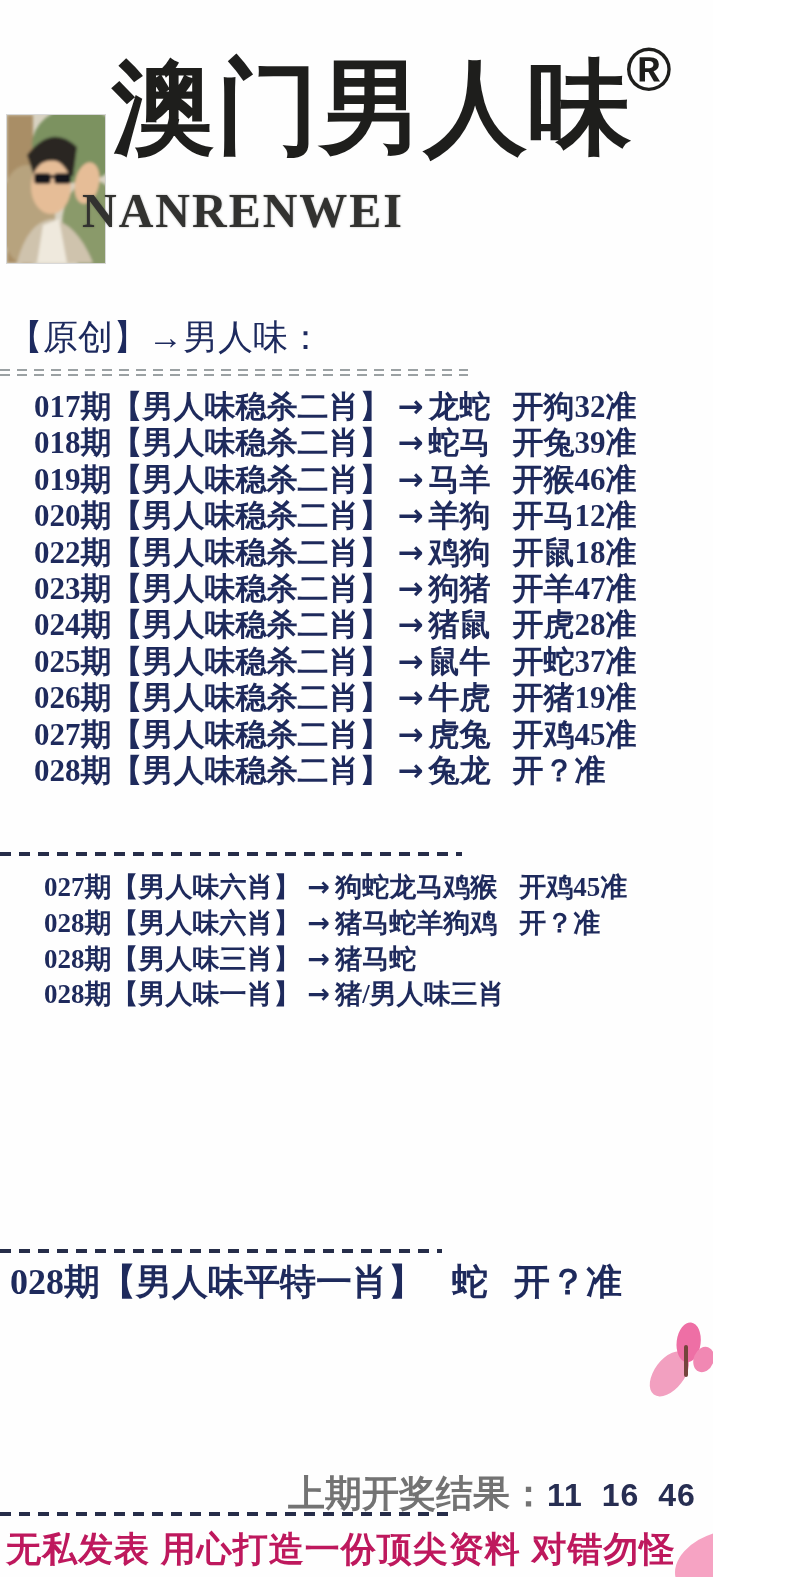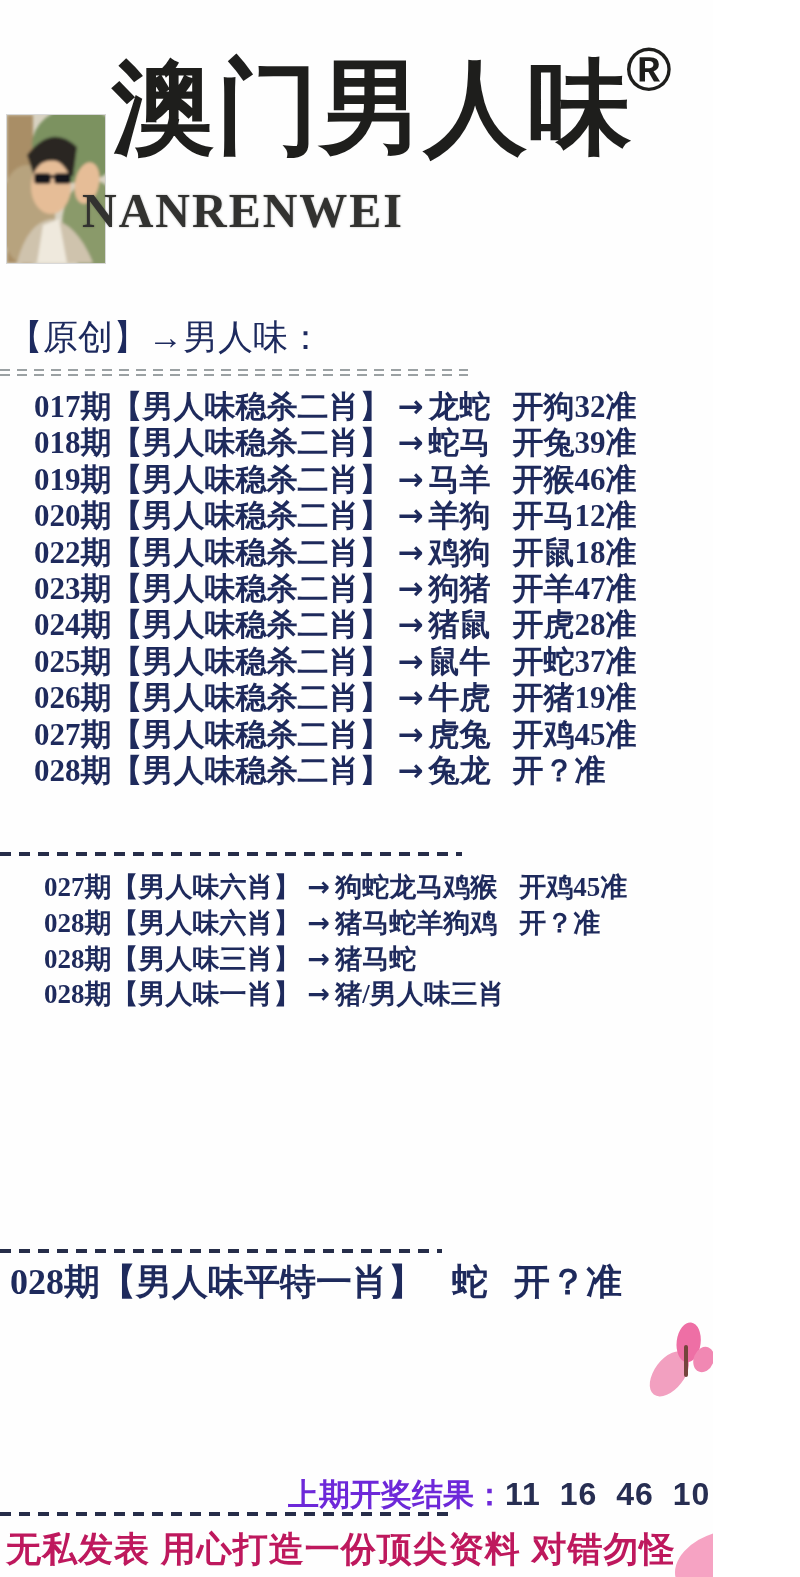--- a/index.html
+++ b/index.html
@@ -44,21 +44,21 @@
   .pingte .pt-pick{margin-left:28px;}
   .pingte .pt-result{margin-left:26px;}
 
   
   .v-label{position:absolute;left:617px;top:871px;width:300px;height:30px;line-height:30px;
         transform:rotate(-90deg);text-align:center;font-size:27px;font-weight:700;letter-spacing:4px;
         color:#76bedd;white-space:nowrap;}
 
   
   .last-draw{position:absolute;left:288px;top:1474px;height:40px;line-height:40px;white-space:nowrap;z-index:2;}
-  .ld-label{font-size:31px;font-weight:700;color:#6d28d9;}
+  .ld-label{font-size:37px;font-weight:700;color:#737373;}
   .ld-nums{font-size:32px;font-weight:700;color:#272e52;word-spacing:9px;letter-spacing:1px;
         font-family:"Liberation Sans","DejaVu Sans",sans-serif;}
   .footer{position:absolute;left:6px;top:1526px;font-size:35px;font-weight:900;color:#be185d;
         letter-spacing:1px;white-space:nowrap;z-index:2;
         font-family:"Liberation Sans","DejaVu Sans",sans-serif;}
 
   .butterflies{position:absolute;left:600px;top:1300px;width:200px;height:277px;z-index:0;}
 </style>
 </head>
 <body>

